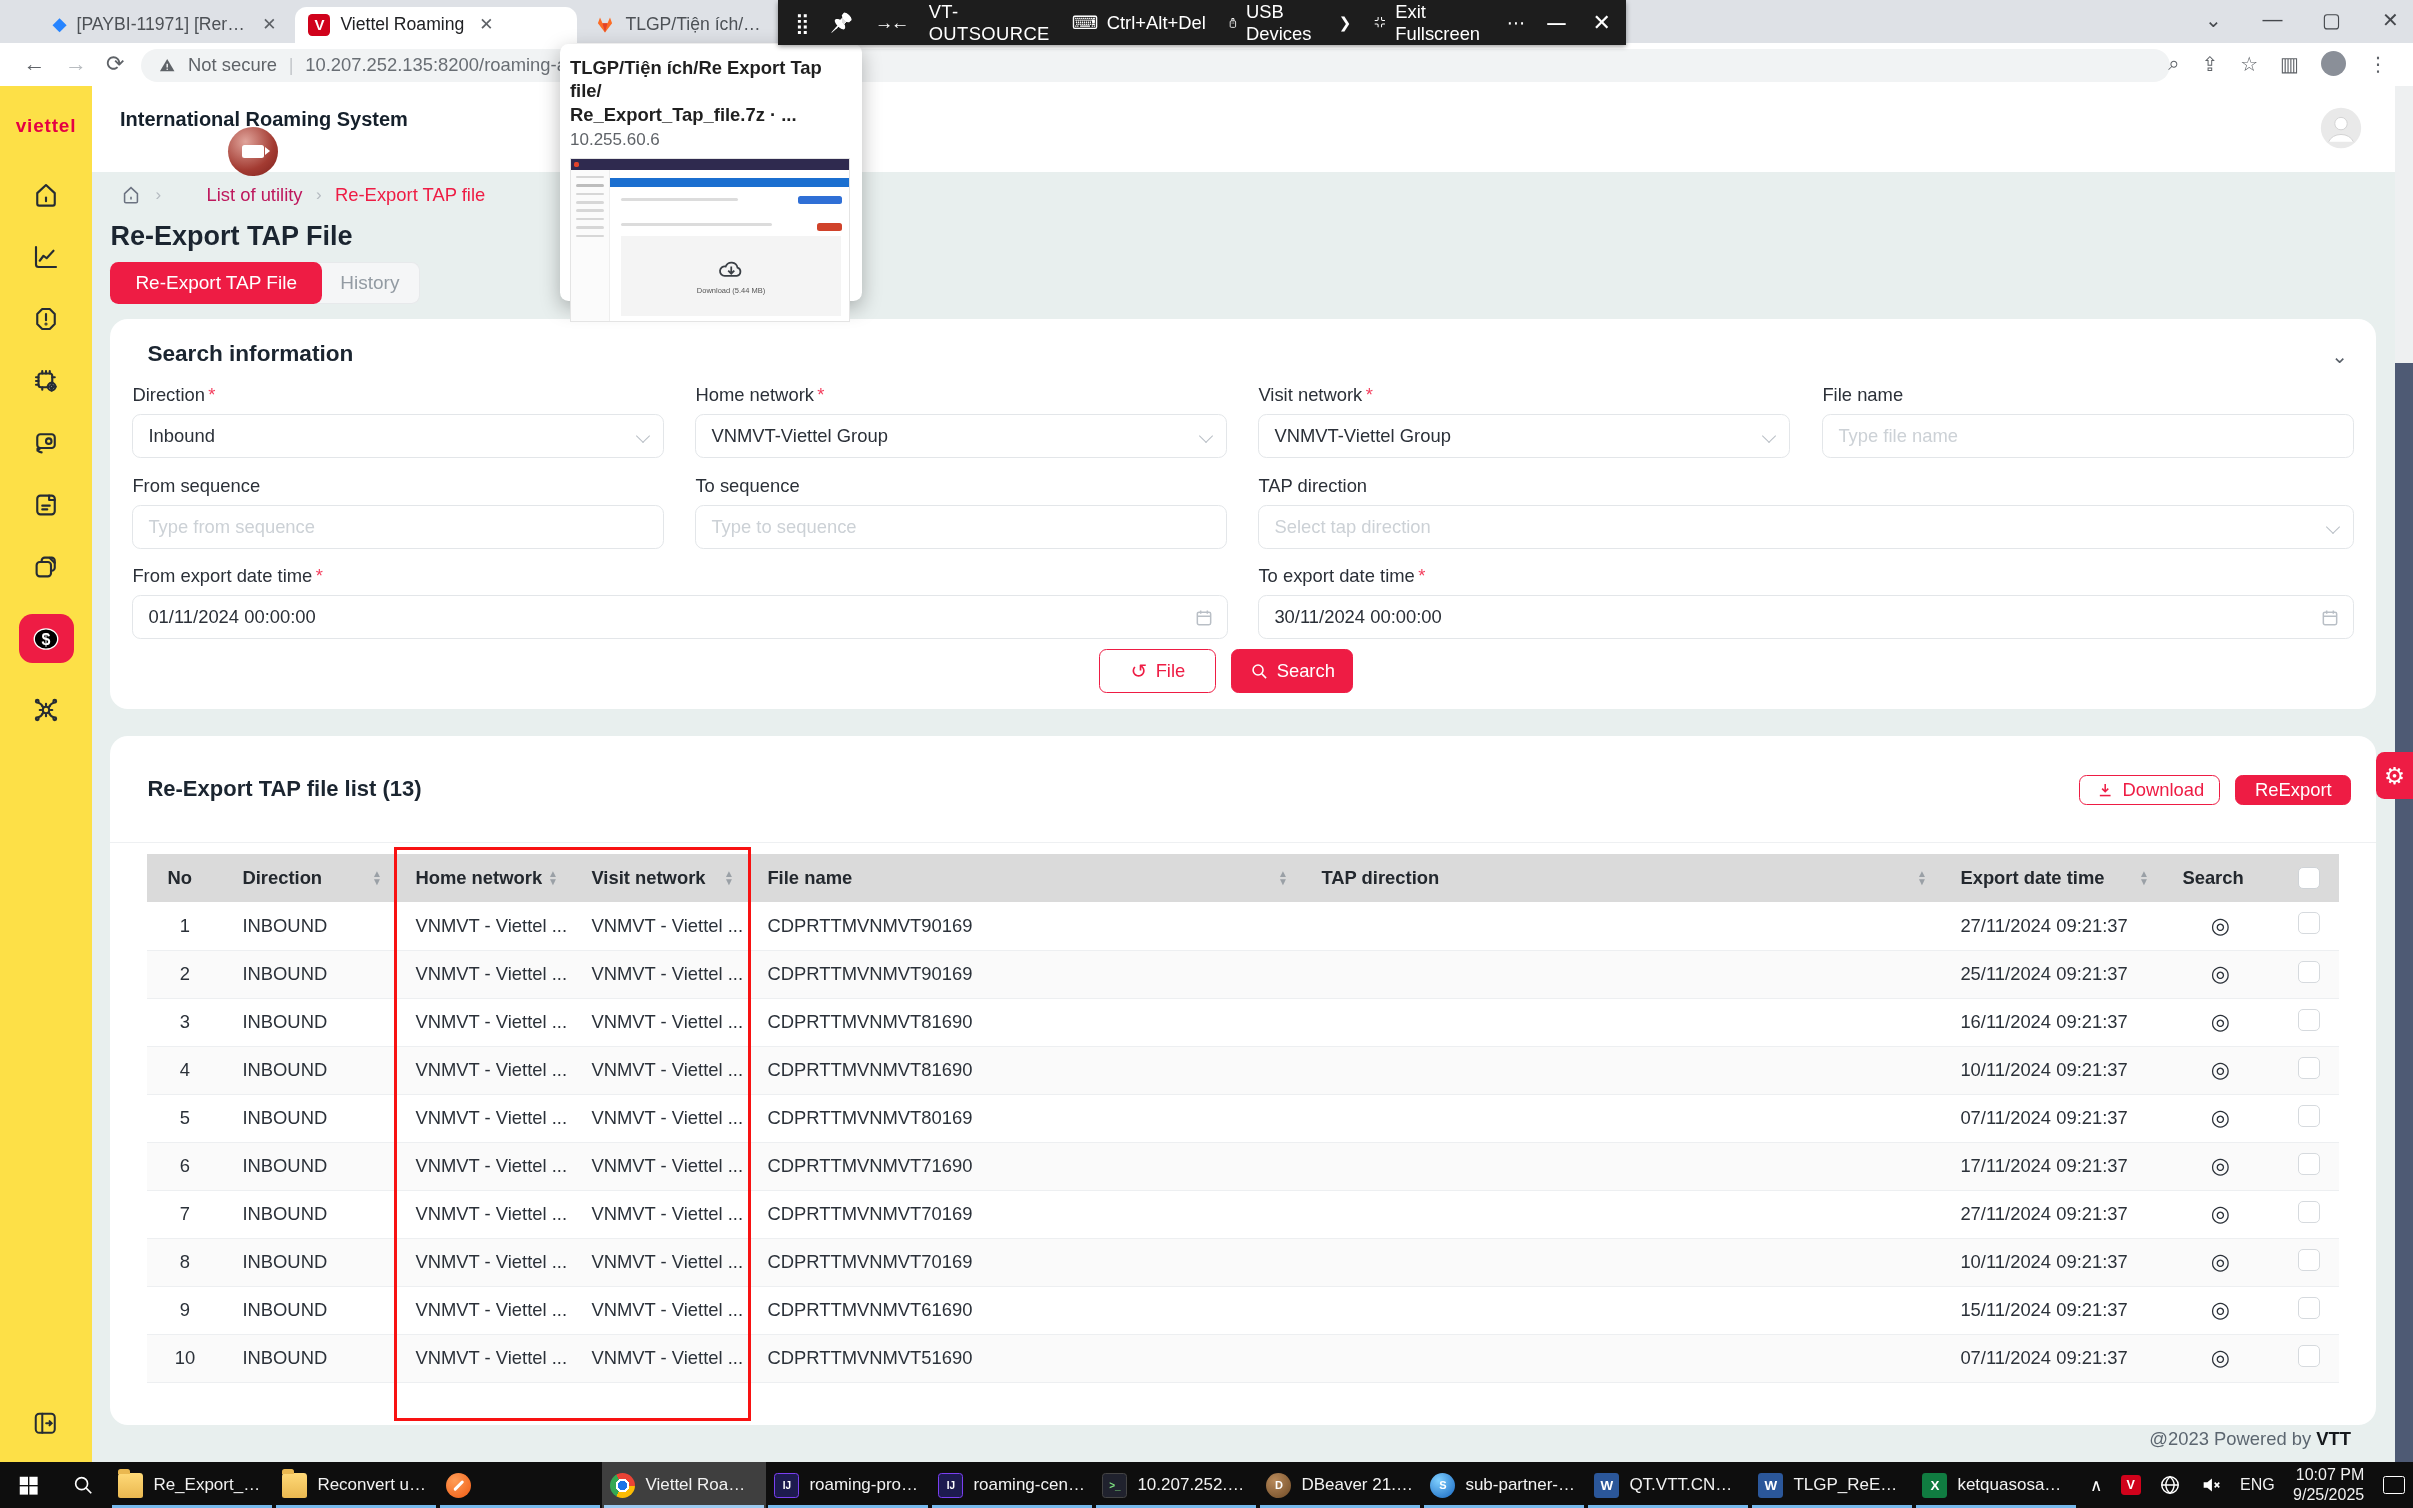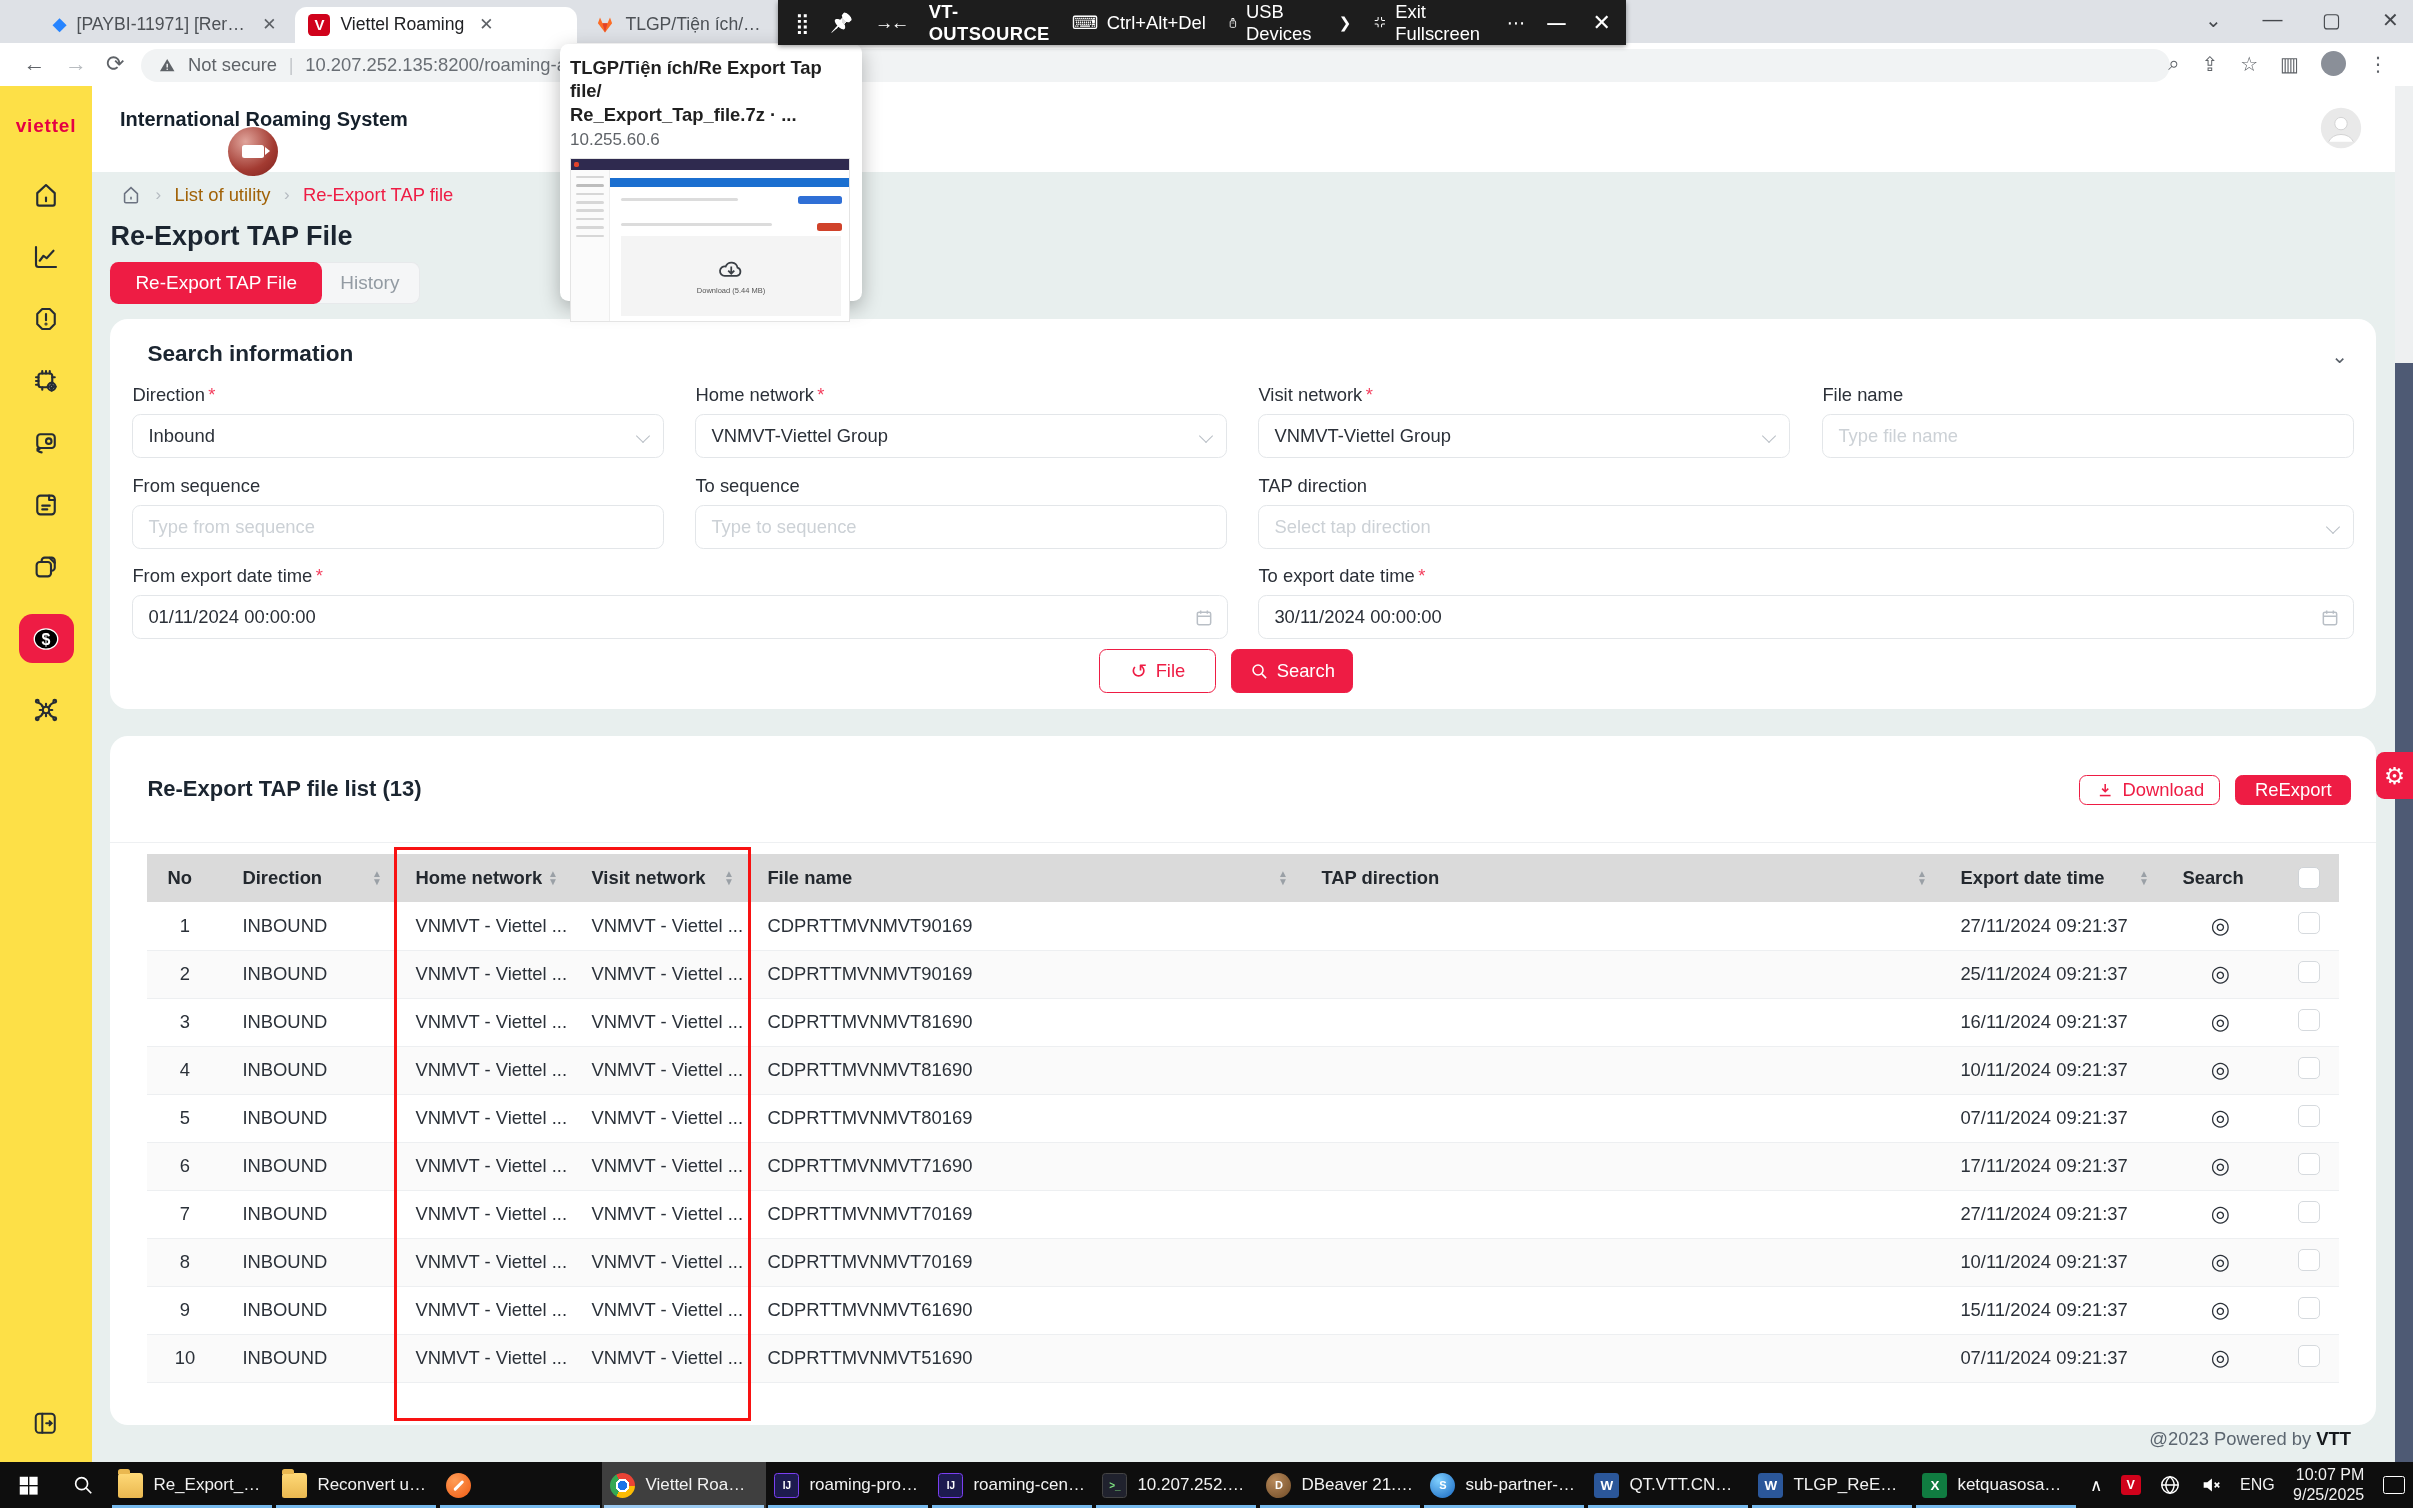--- a/index.html
+++ b/index.html
@@ -29,21 +29,21 @@
     font-size:18.4px; color:#5f6368; }
   .url-pill .sep { color:#c4c7cb; }
   .url-text { color:#696e74; }
   .bar-right { position:absolute; right:25px; top:8.4px; display:flex; gap:22px; font-size:20px; color:#5f6368; align-items:center;}
   .bar-avatar { width:25px; height:25px; border-radius:50%; background:#8a8f98; display:inline-block; }
 
   
   .rtoolbar { position:absolute; left:778px; top:0; width:848px; height:45px; background:#1d1d1d;
     color:#fff; display:flex; align-items:center; gap:22px; padding:0 17px; z-index:30;
     font-size:18.4px; box-shadow:0 1.7px 5px rgba(0,0,0,.4); }
-  .rt-name { font-weight:bold; letter-spacing:0.4px; }
+  .rt-name { font-weight:normal; letter-spacing:0.4px; }
   .rt-ic { font-size:18.4px; }
   .rt-group { display:flex; align-items:center; gap:8.4px; }
   .rt-dots { font-size:20px; letter-spacing:-1.7px; }
 
   
   .popup { position:absolute; left:560px; top:44px; width:302px; height:257px; background:#fff;
     border-radius:8.4px; box-shadow:0 6.7px 20px rgba(0,0,0,.28); z-index:25; padding:11.7px 10px; }
   .popup .p1 { font-size:18.4px; font-weight:bold; color:#1f1f1f; line-height:23.5px; }
   .popup .p2 { font-size:17px; color:#5f6368; margin-top:3.4px; }
   .thumb { position:relative; margin-top:8.4px; width:280px; height:164px; border:0.8px solid #e4e4e4;
@@ -80,21 +80,21 @@
   .s-ic svg { stroke:#262c33; fill:none; stroke-width:1.7; stroke-linecap:round; stroke-linejoin:round; }
   .s-active { width:55px; height:49px; background:#ee1c44; border-radius:13.4px; display:flex;
     align-items:center; justify-content:center; }
   .s-active svg { stroke:#fff; }
   .collapse { position:absolute; bottom:22px; left:31px; }
   .collapse svg { stroke:#262c33; fill:none; stroke-width:1.7; stroke-linecap:round; }
 
   .content { position:absolute; left:92px; top:172px; width:2321px; height:1290px; }
   .breadcrumb { position:absolute; left:28px; top:11.7px; display:flex; align-items:center; gap:13.4px; font-size:18.4px; }
   .bc-sep { color:#b4bac0; font-size:17px; }
-  .bc-gray { color:#a16207; }
+  .bc-gray { color:#be185d;margin-left:32px; }
   .bc-red { color:#ee1c44; }
   .page-title { position:absolute; left:18.4px; top:49px; font-size:27px; font-weight:bold; color:#1b2530; }
   .seg { position:absolute; left:18.4px; top:90px; display:flex; height:42px; }
   .seg-red { background:#ee1c44; color:#fff; border-radius:8.4px; padding:0 25px; display:flex;
     align-items:center; font-size:19px; z-index:2; }
   .seg-gray { background:#f5f6f7; color:#939ba3; border:0.8px solid #e7e9eb; border-left:none;
     border-radius:0 8.4px 8.4px 0; margin-left:-6.7px; padding:0 20px 0 25px; display:flex; align-items:center; font-size:19px; }
 
   .card { position:absolute; background:#fff; border-radius:18px; }
   .card-search { left:18.4px; top:147px; width:2266px; height:390px; }

